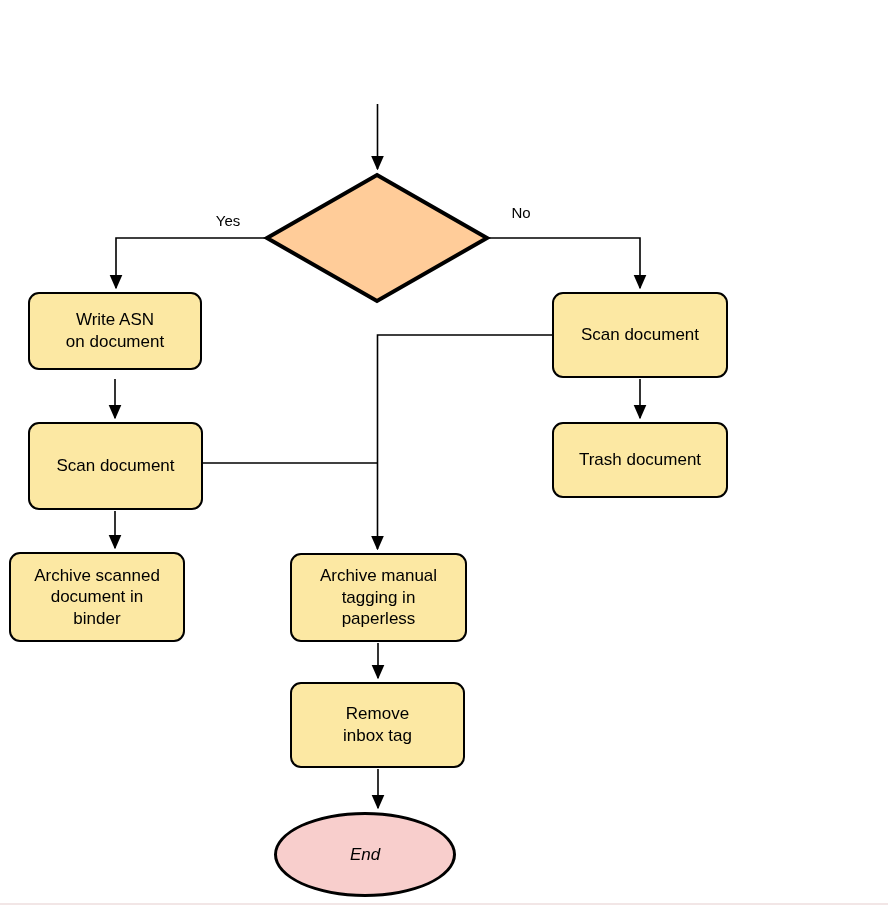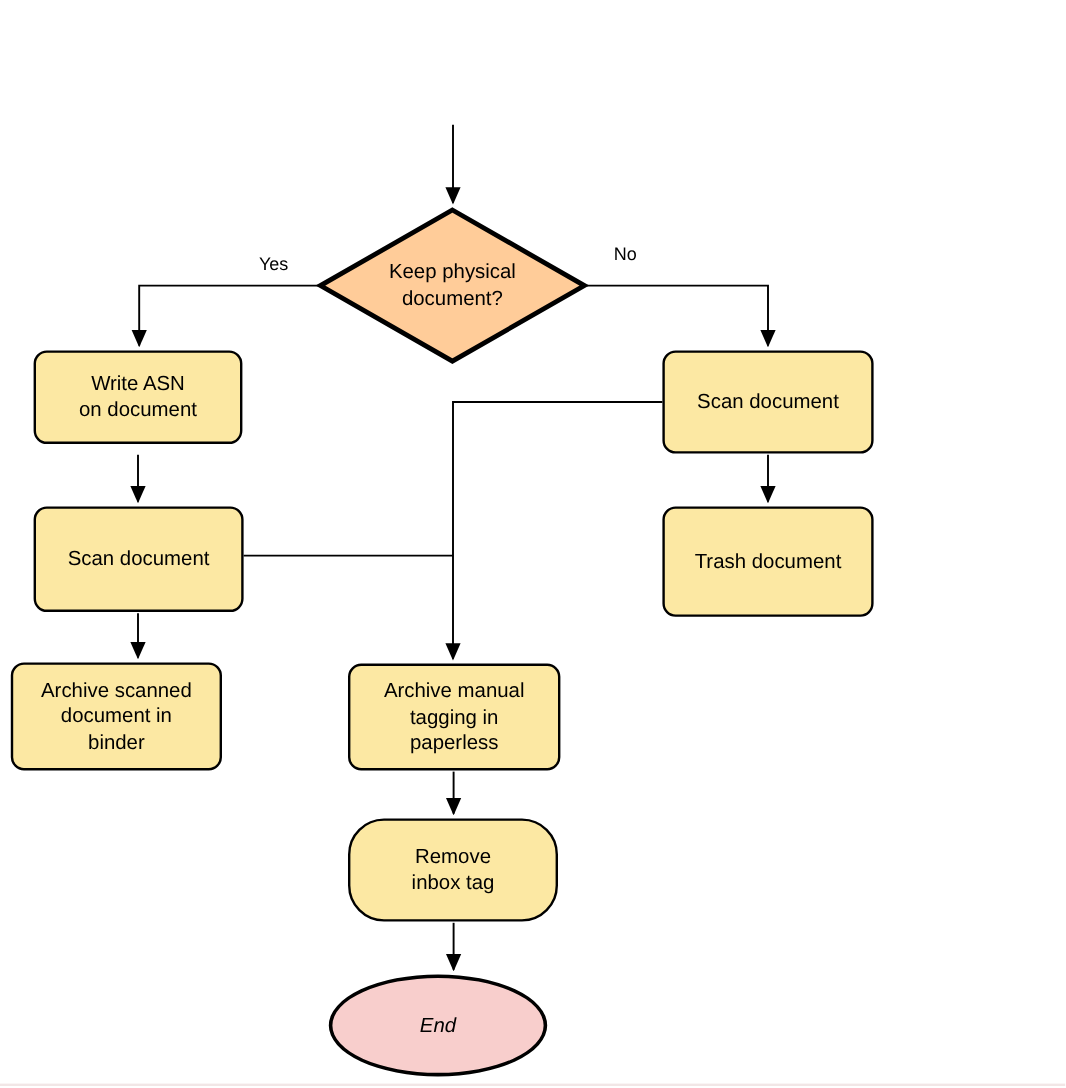--- a/index.html
+++ b/index.html
@@ -95,45 +95,43 @@
     <path class="edge" d="M 552 335 L 377.5 335 L 377.5 549" marker-end="url(#arrow)"></path>
     <path class="edge" d="M 203 463 L 377.5 463"></path>
     <path class="edge" d="M 115 511 L 115 548" marker-end="url(#arrow)"></path>
     <path class="edge" d="M 378 643 L 378 678" marker-end="url(#arrow)"></path>
     <path class="edge" d="M 378 769 L 378 808" marker-end="url(#arrow)"></path>
 
     <polygon class="diamond" points="377,175 487,238 377,301 267,238"></polygon>
   </svg>
 
 
-  <div class="node decision-label" style="left:287px; top:205px; width:180px; height:66px;">Keep physical
-document?</div>
 
   <div class="edge-label" style="left:198px; top:212px; width:60px;">Yes</div>
 
   <div class="edge-label" style="left:491px; top:204px; width:60px;">No</div>
 
   <div class="node process" style="left:28px; top:292px; width:174px; height:78px;">Write ASN
 on document</div>
 
   <div class="node process" style="left:28px; top:422px; width:175px; height:88px;">Scan document</div>
 
   <div class="node process" style="left:9px; top:552px; width:176px; height:90px;">Archive scanned
 document in
 binder</div>
 
   <div class="node process" style="left:552px; top:292px; width:176px; height:86px;">Scan document</div>
 
-  <div class="node process" style="left:552px; top:422px; width:176px; height:92px;">Trash document</div>
+  <div class="node process" style="left:552px; top:422px; width:176px; height:76px;">Trash document</div>
 
   <div class="node process" style="left:290px; top:553px; width:177px; height:89px;">Archive manual
 tagging in
 paperless</div>
 
-  <div class="node process" style="left:290px; top:682px; width:175px; height:86px;border-radius:30px;">Remove
+  <div class="node process" style="left:290px; top:682px; width:175px; height:86px;">Remove
 inbox tag</div>
 
   <div class="node terminator" style="left:274px; top:812px; width:182px; height:85px;font-style:italic;">End</div>
 
 
   <div class="bottom-hairline"></div>
 
 </div>
 
 </body></html>

